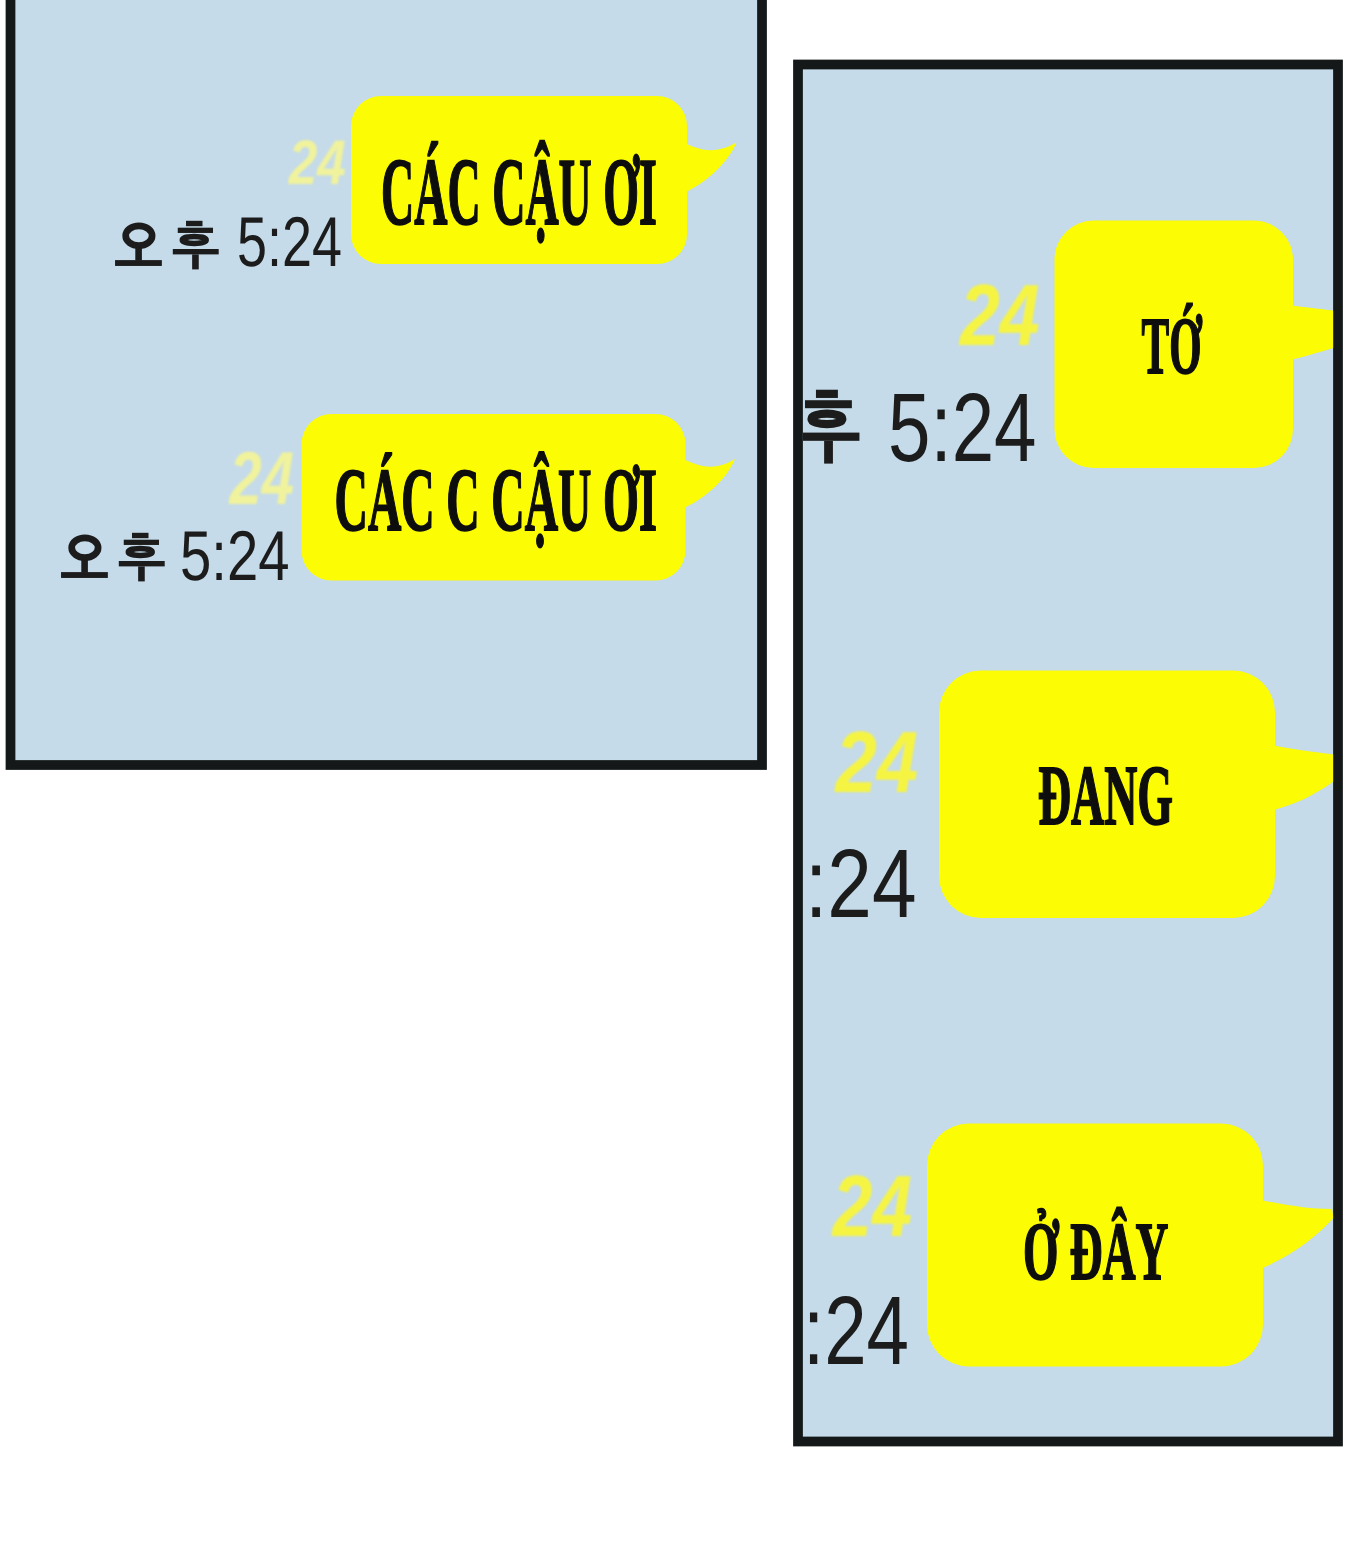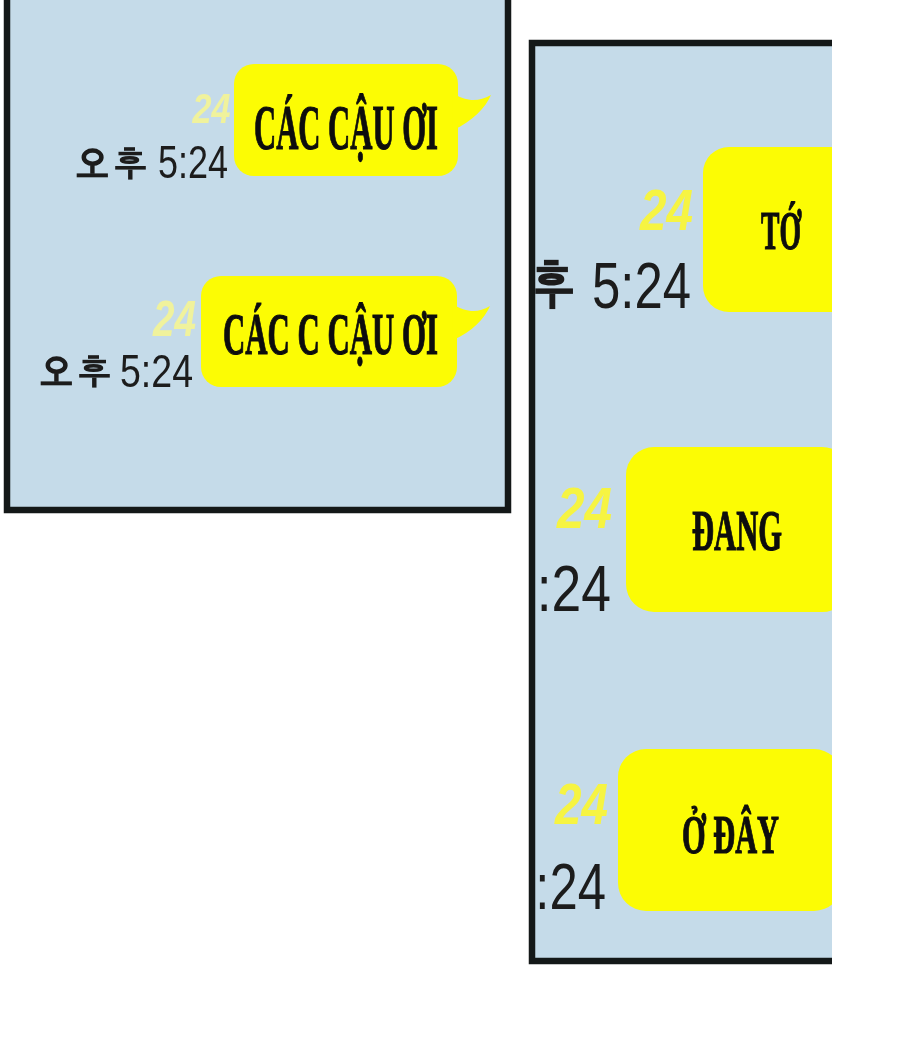--- a/index.html
+++ b/index.html
@@ -1,16 +1,16 @@
 <!DOCTYPE html>
 <html><head>
 <meta charset="utf-8">
 <style>
   html,body{margin:0;padding:0;background:#ffffff;}
-  .page{position:relative;width:832px;height:1043px;overflow:hidden;background:#ffffff;
+  .page{position:relative;width:900px;height:1043px;overflow:hidden;background:#ffffff;
         font-family:"Liberation Sans",sans-serif;text-align:center;}
 </style>
 </head>
 <body>
 <div class="page">
 <svg width="900" height="1043" viewBox="0 0 900 1043" xmlns="http://www.w3.org/2000/svg">
   <defs>
 
     <g id="ko-o" fill="#1c1c1c">
       <ellipse cx="15.6" cy="11.2" rx="8.8" ry="6.6" fill="none" stroke="#1c1c1c" stroke-width="4.5"></ellipse>

